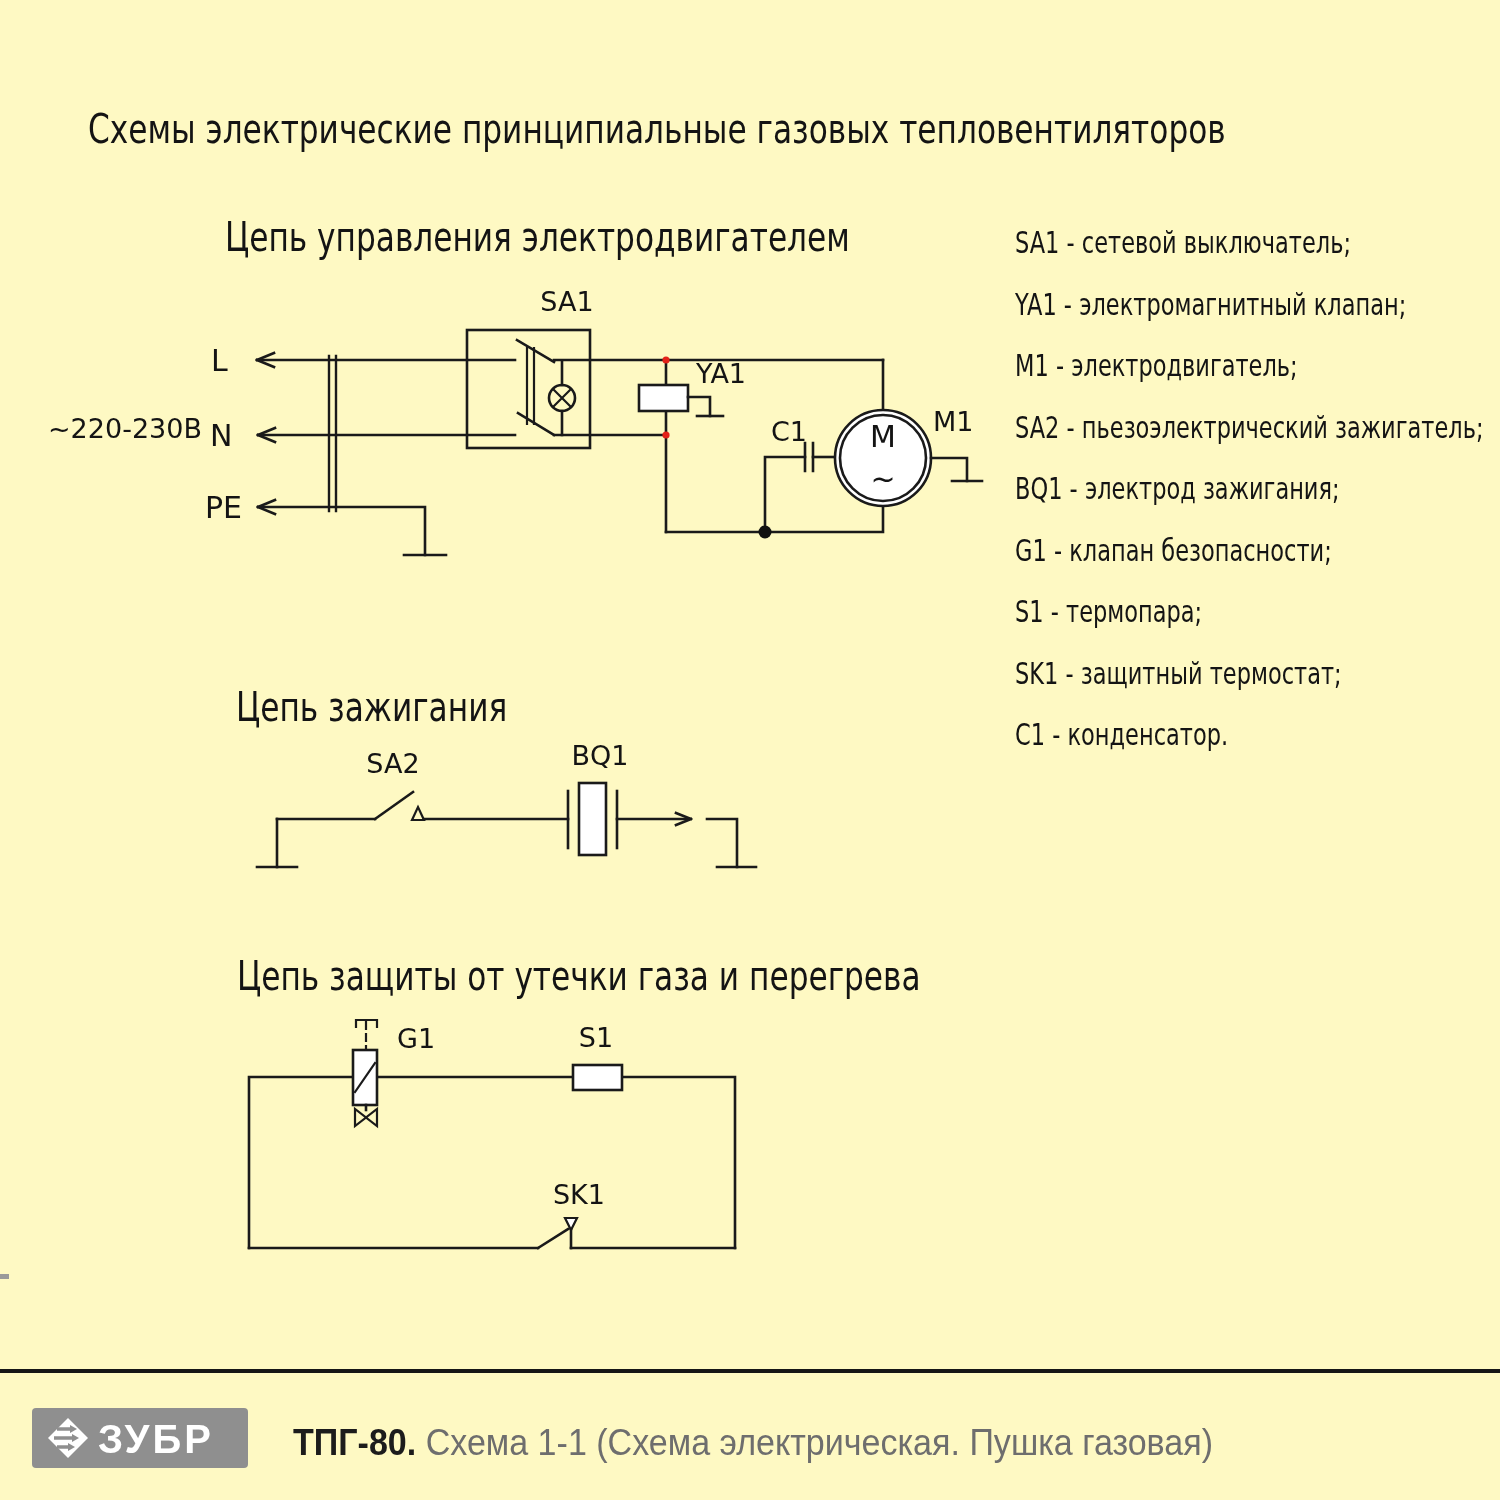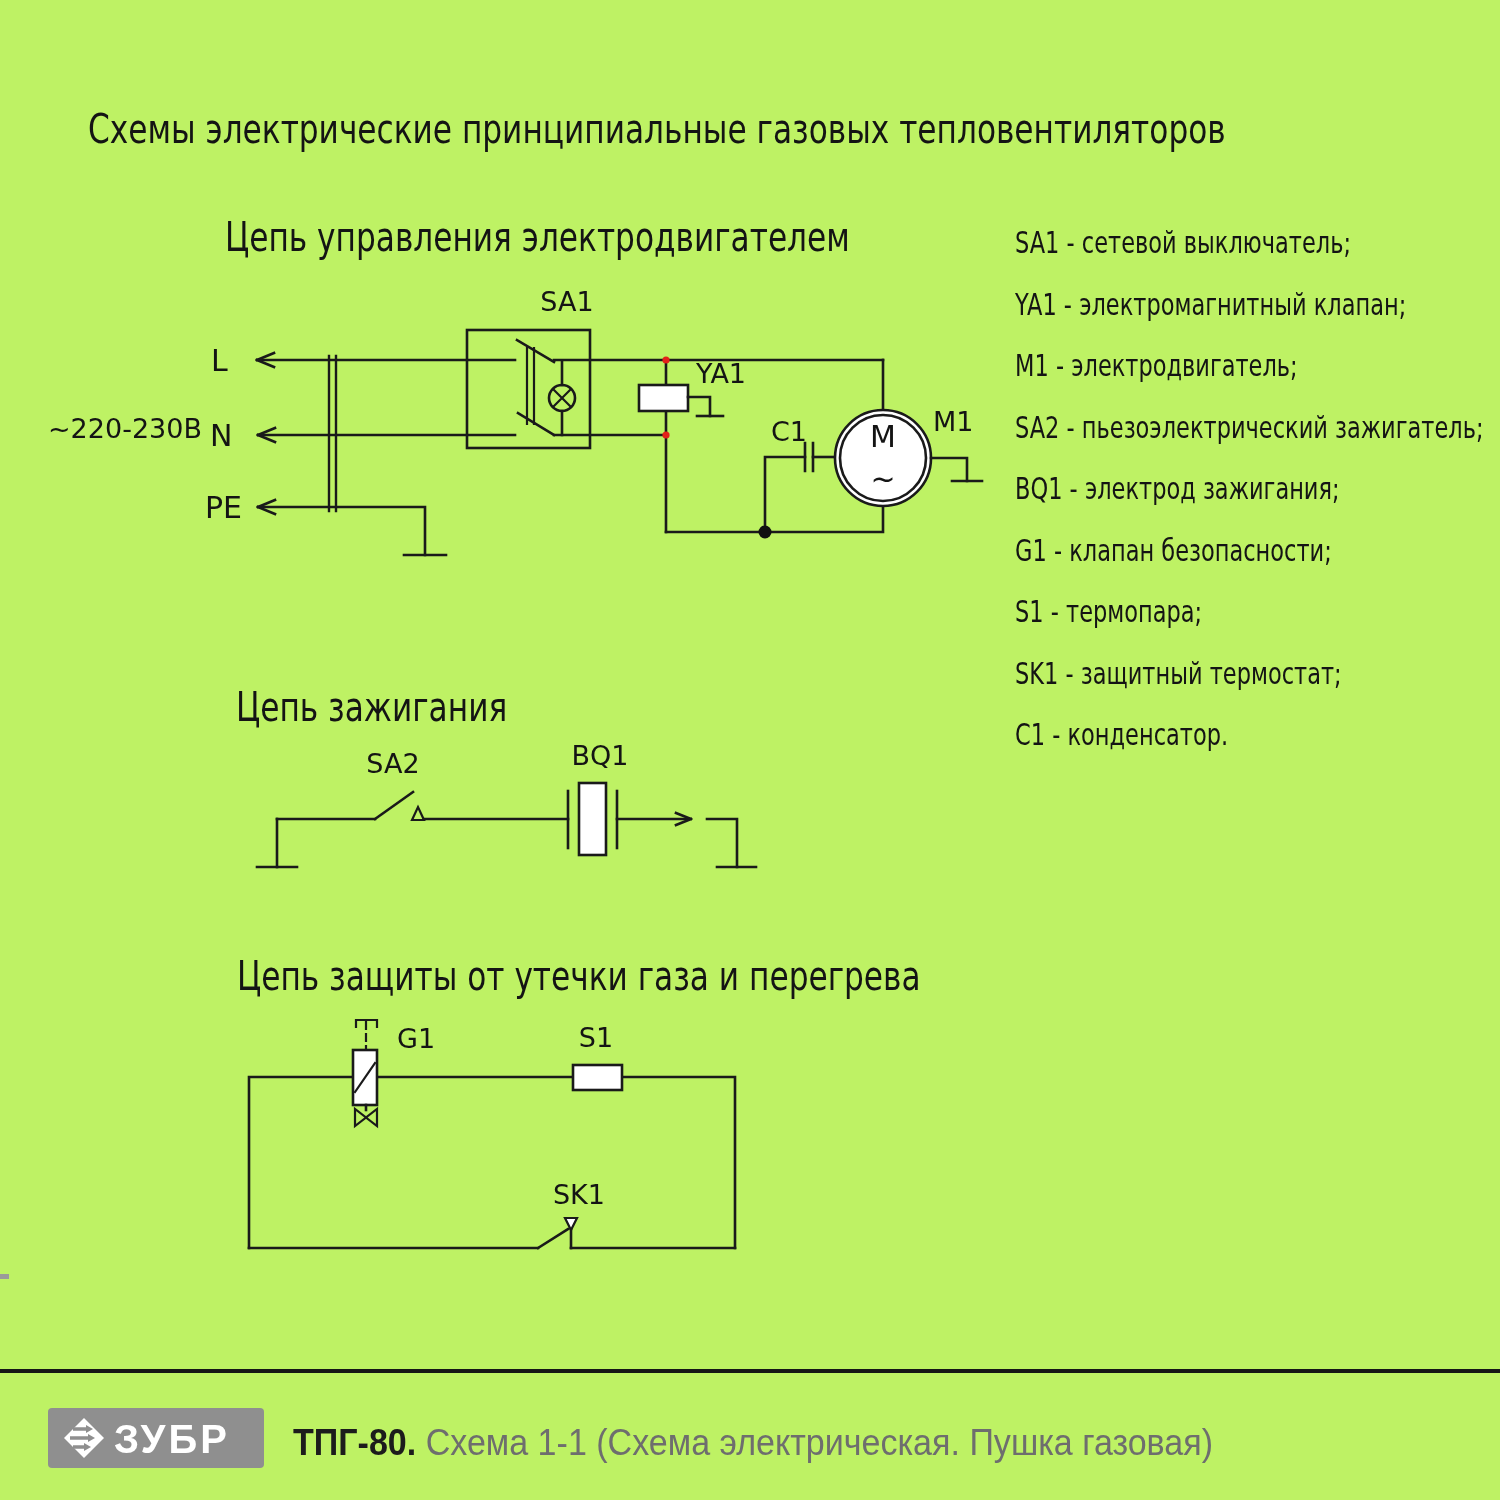--- a/index.html
+++ b/index.html
@@ -1,29 +1,29 @@
 <!DOCTYPE html>
 <html><head>
 <meta charset="utf-8">
 <style>
   html,body{margin:0;padding:0;background:#ffffff;}
-  .canvas{position:relative;width:1500px;height:1500px;background:#bef264;overflow:hidden;
+  .canvas{position:relative;width:1500px;height:1500px;background:#fef9c3;overflow:hidden;
           font-family:"DejaVu Sans",sans-serif;color:#111;}
   .gost{font-family:"DejaVu Sans",sans-serif;color:#141414;white-space:nowrap;
         transform:scaleX(0.78);transform-origin:0 0;}
   .page-title{position:absolute;left:88px;top:106px;font-size:40px;font-weight:500;letter-spacing:0px;}
   .sec1-title{position:absolute;left:225px;top:214px;font-size:40px;font-weight:500;}
   .sec2-title{position:absolute;left:236px;top:684px;font-size:40px;font-weight:500;}
   .sec3-title{position:absolute;left:237px;top:953px;font-size:40px;font-weight:500;}
   .legend{position:absolute;left:1015px;top:212px;width:620px;transform:scaleX(0.75);transform-origin:0 0;}
   .legend-item{font-size:30px;line-height:61.5px;color:#141414;white-space:nowrap;font-weight:500;}
   .schematic-svg{position:absolute;left:0;top:0;}
   .edge-dash{position:absolute;left:0;top:1274px;width:9px;height:5px;background:#9a9a9a;}
   .footer-rule{position:absolute;left:0;top:1369px;width:1500px;height:4px;background:#161616;}
-  .footer-logo{position:absolute;left:48px;top:1408px;}
+  .footer-logo{position:absolute;left:32px;top:1408px;}
   .footer-text{position:absolute;left:293px;top:1421px;white-space:nowrap;
                transform:scaleX(0.92);transform-origin:0 0;font-size:37px;line-height:44px;}
   .footer-model{font-weight:700;color:#1c1c1c;}
   .footer-caption{font-weight:300;color:#6e6e6e;}
 </style>
 </head>
 <body>
 
 <div class="canvas">
 

